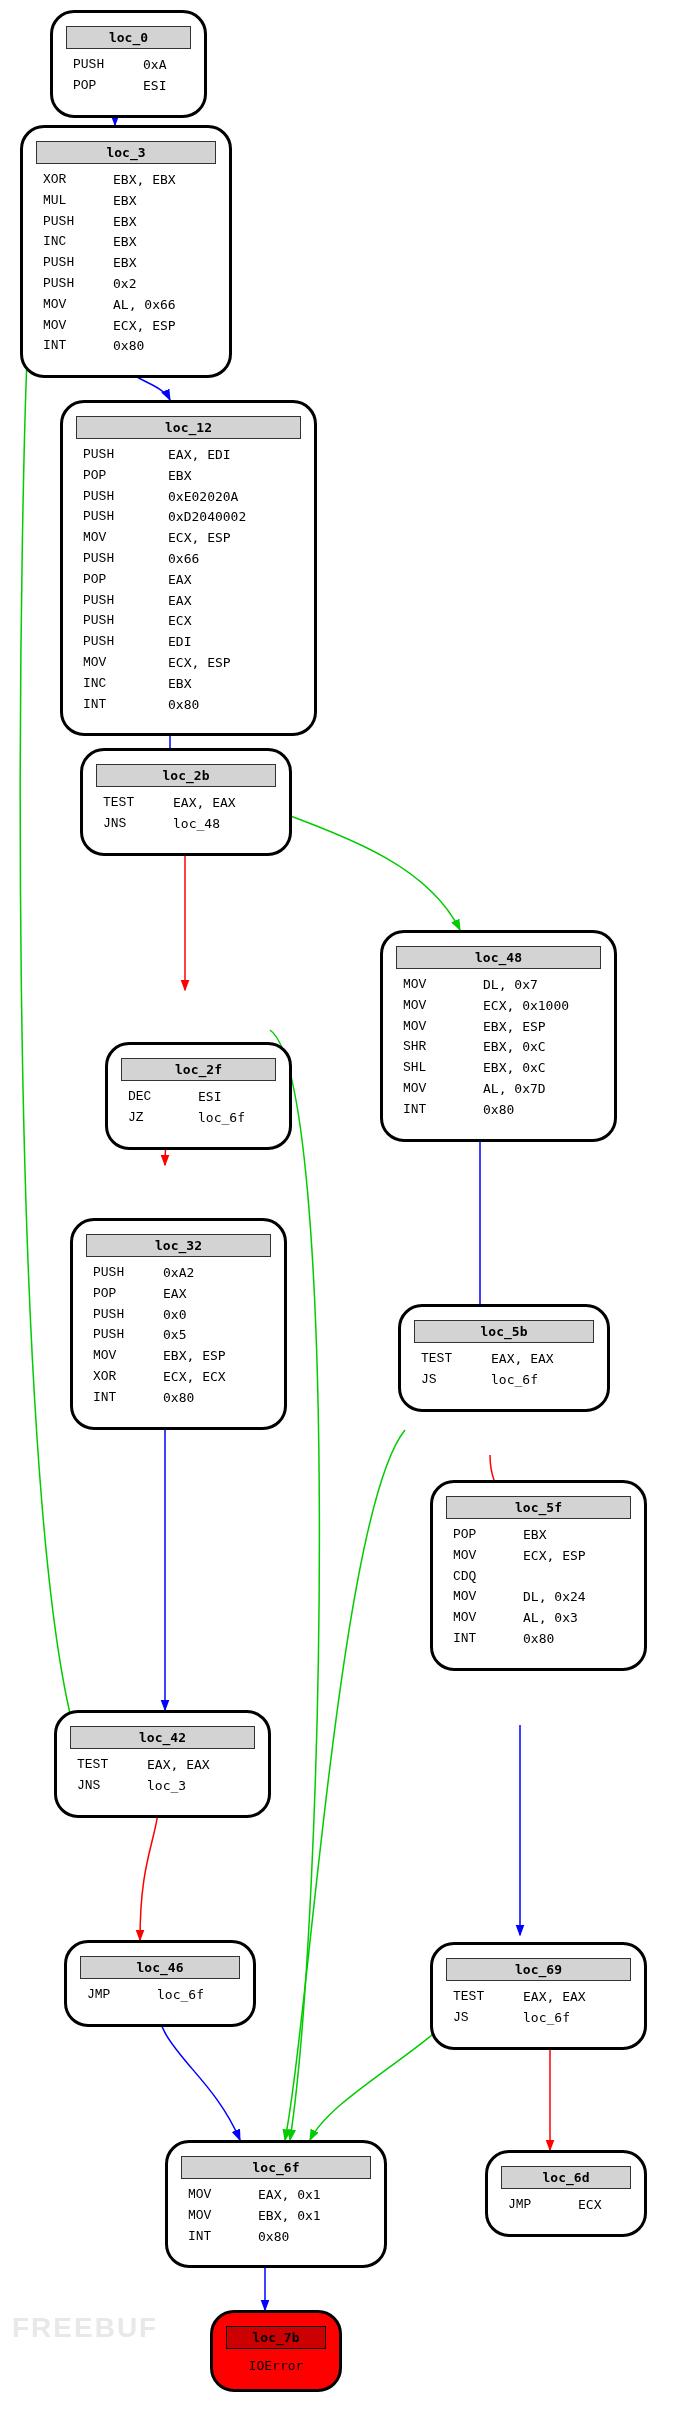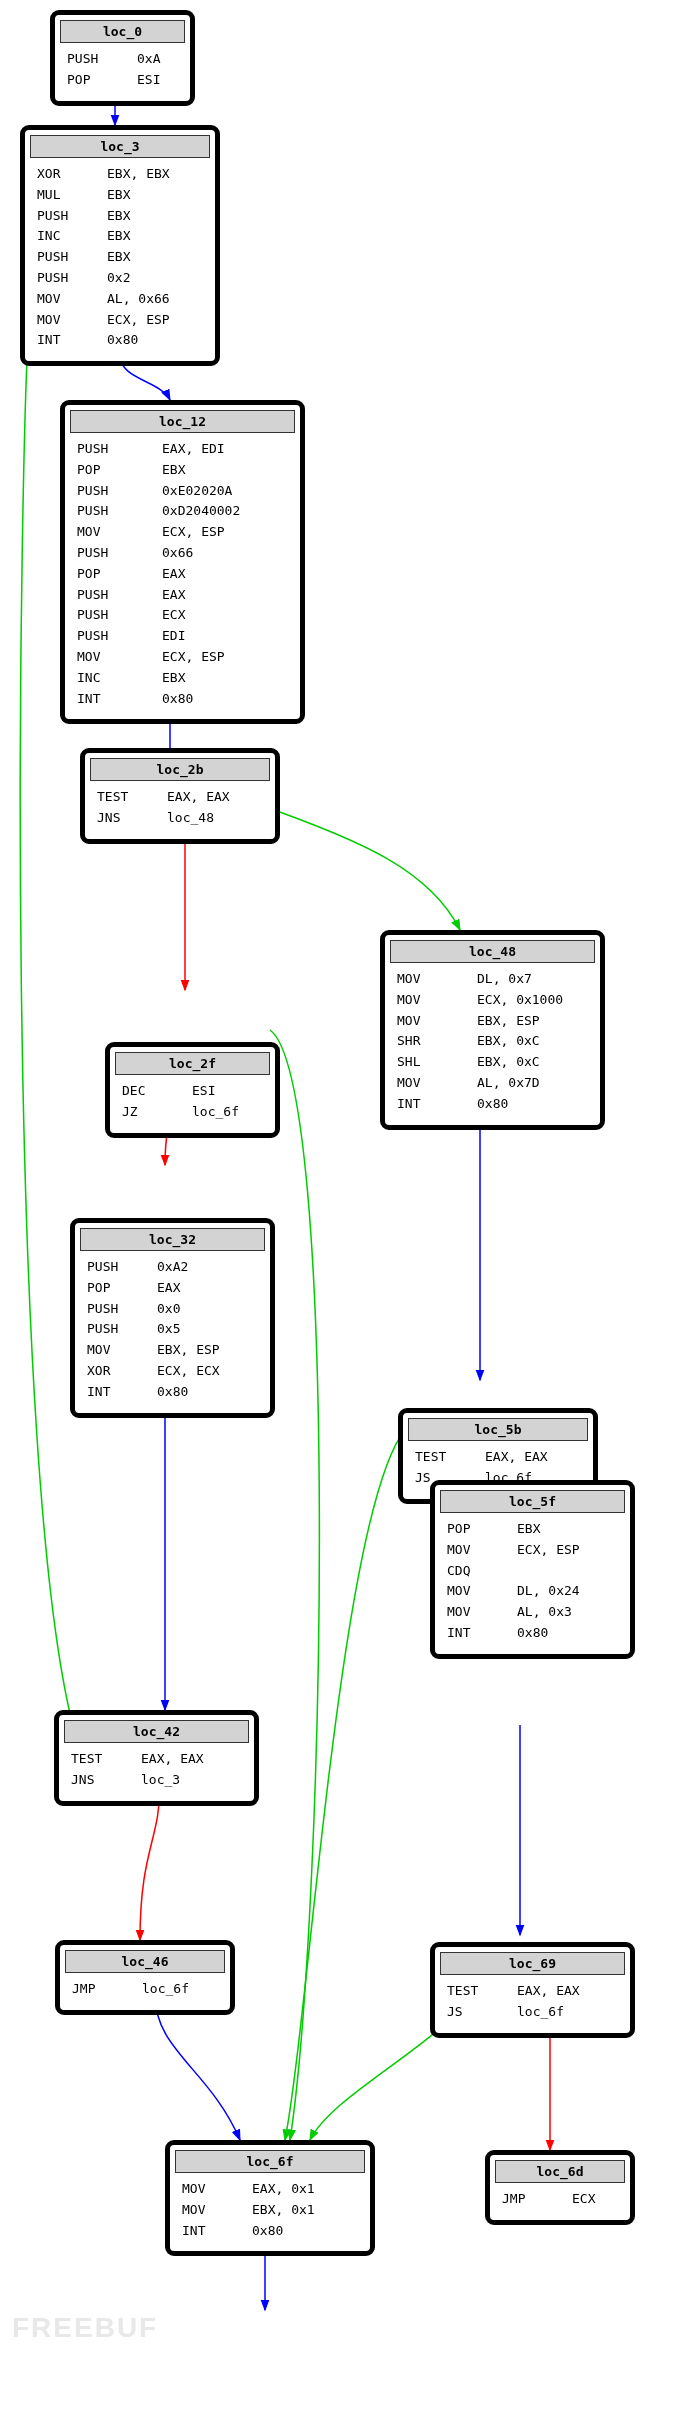--- a/index.html
+++ b/index.html
@@ -12,23 +12,23 @@
     position: relative;
   }
   .canvas {
     position: relative;
     width: 670px;
     height: 2404px;
   }
   .node {
     position: absolute;
     background: #ffffff;
-    border: 5px solid #000000;
-    border-radius: 9px;
-    padding: 0;
+    border: 3px solid #000000;
+    border-radius: 24px;
+    padding: 8px;
     overflow: hidden;
   }
   .node-title {
     background: #d3d3d3;
     border-bottom: 1px solid #333;
     text-align: center;
     font-weight: bold;
     padding: 3px 10px;
     margin: 5px 5px 0 5px;
     border: 1px solid #333;
@@ -36,20 +36,21 @@
   .node-body {
     padding: 6px 12px 10px 12px;
   }
   .instr-row {
     display: flex;
     line-height: 1.6;
     white-space: pre;
   }
   .mnemonic {
     min-width: 70px;
+    font-family: Liberation Mono, monospace;
   }
   .operands {
     flex: 1;
   }
   .error-node {
     background: #ff0000;
     color: #000;
   }
   .error-node .node-title {
     background: #cc0000;
@@ -215,21 +216,21 @@
     <div class="instr-row"><span class="mnemonic">PUSH</span><span class="operands">0xA2</span></div>
     <div class="instr-row"><span class="mnemonic">POP</span><span class="operands">EAX</span></div>
     <div class="instr-row"><span class="mnemonic">PUSH</span><span class="operands">0x0</span></div>
     <div class="instr-row"><span class="mnemonic">PUSH</span><span class="operands">0x5</span></div>
     <div class="instr-row"><span class="mnemonic">MOV</span><span class="operands">EBX, ESP</span></div>
     <div class="instr-row"><span class="mnemonic">XOR</span><span class="operands">ECX, ECX</span></div>
     <div class="instr-row"><span class="mnemonic">INT</span><span class="operands">0x80</span></div>
   </div>
 </div>
 
-<div class="node" style="left:388px; top:1398px; width:190px;">
+<div class="node" style="left:388px; top:1294px; width:190px;">
   <div class="node-title">loc_5b</div>
   <div class="node-body">
     <div class="instr-row"><span class="mnemonic">TEST</span><span class="operands">EAX, EAX</span></div>
     <div class="instr-row"><span class="mnemonic">JS</span><span class="operands">loc_6f</span></div>
   </div>
 </div>
 
 <div class="node" style="left:420px; top:1470px; width:195px;">
   <div class="node-title">loc_5f</div>
   <div class="node-body">
@@ -251,21 +252,21 @@
 </div>
 
 <div class="node" style="left:420px; top:1925px; width:195px;margin-top:7px;">
   <div class="node-title">loc_69</div>
   <div class="node-body">
     <div class="instr-row"><span class="mnemonic">TEST</span><span class="operands">EAX, EAX</span></div>
     <div class="instr-row"><span class="mnemonic">JS</span><span class="operands">loc_6f</span></div>
   </div>
 </div>
 
-<div class="node" style="left:45px; top:1930px; width:170px;">
+<div class="node" style="left:54px; top:1930px; width:170px;">
   <div class="node-title">loc_46</div>
   <div class="node-body">
     <div class="instr-row"><span class="mnemonic">JMP</span><span class="operands">loc_6f</span></div>
   </div>
 </div>
 
 <div class="node" style="left:155px; top:2130px; width:200px;">
   <div class="node-title">loc_6f</div>
   <div class="node-body">
     <div class="instr-row"><span class="mnemonic">MOV</span><span class="operands">EAX, 0x1</span></div>
@@ -274,14 +275,18 @@
   </div>
 </div>
 
 <div class="node" style="left:475px; top:2140px; width:140px;">
   <div class="node-title">loc_6d</div>
   <div class="node-body">
     <div class="instr-row"><span class="mnemonic">JMP</span><span class="operands">ECX</span></div>
   </div>
 </div>
 
+<div class="node error-node" style="left:200px; top:2300px; width:110px;">
+  <div class="node-title">loc_7b</div>
+  <div class="node-body">IOError</div>
+</div>
 
 </div>
 
 </body></html>

